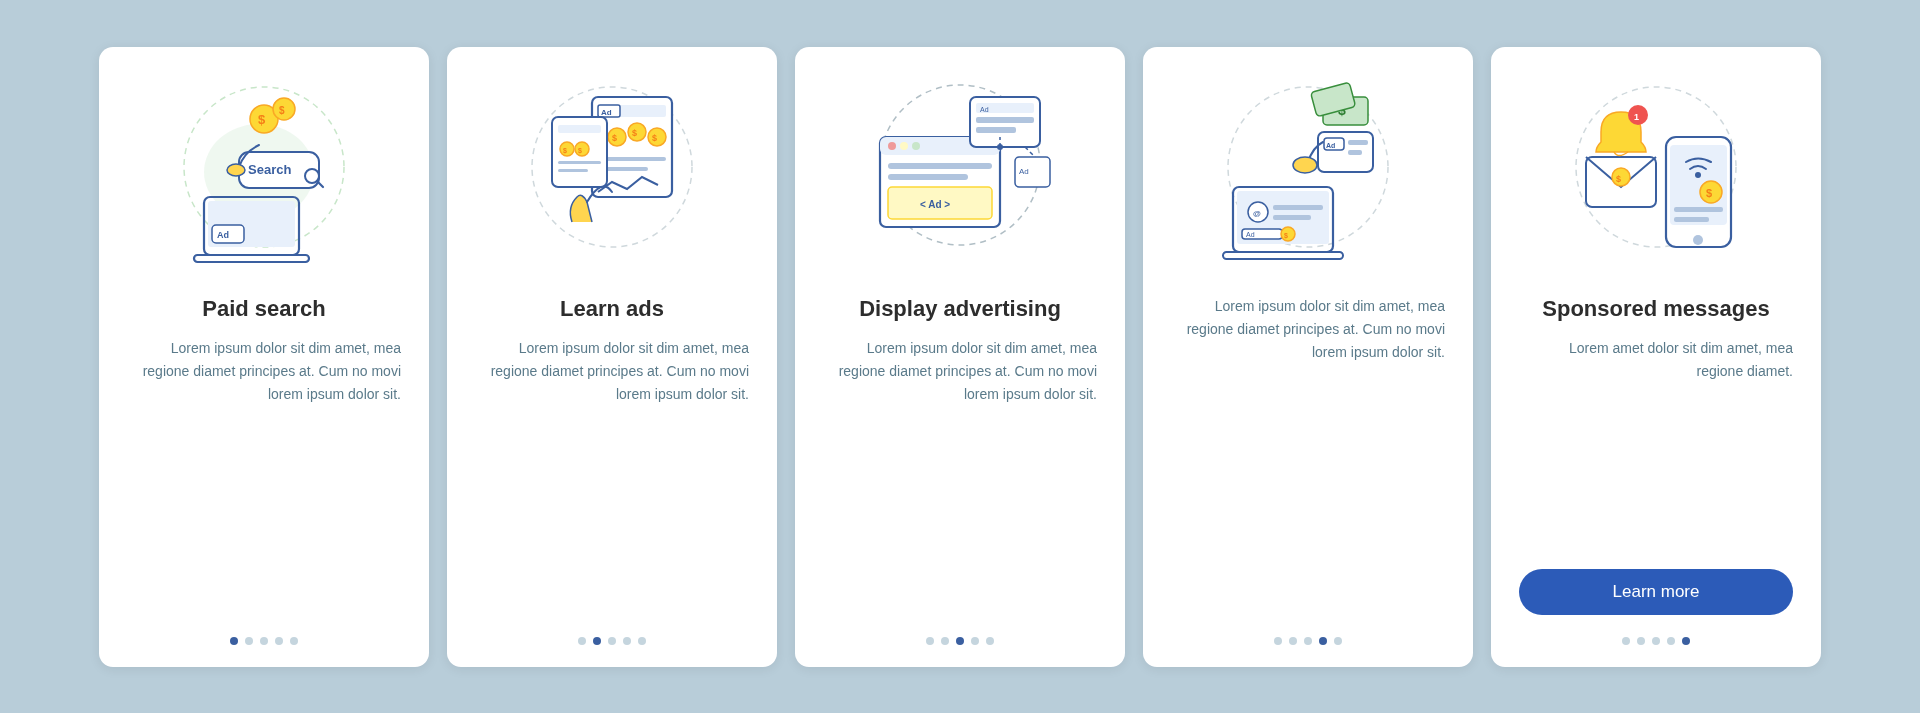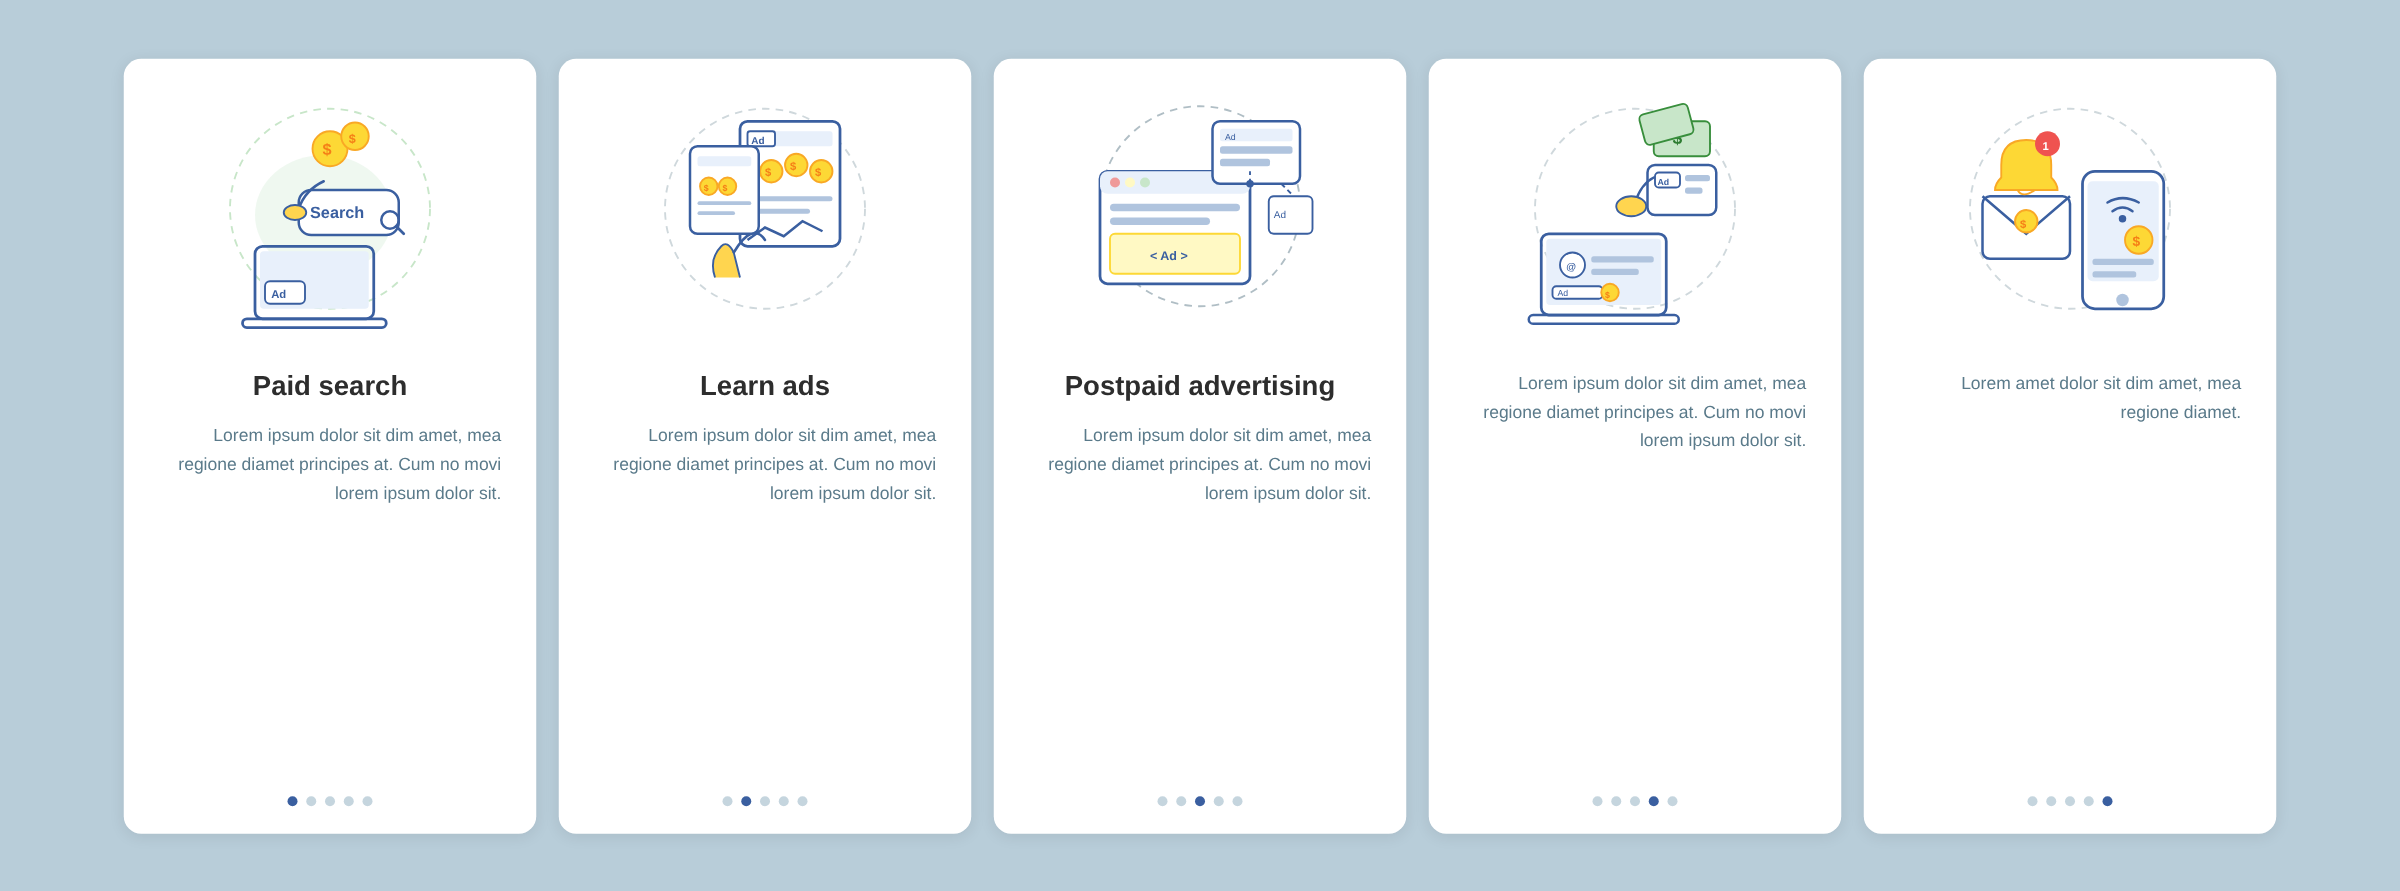--- a/index.html
+++ b/index.html
@@ -213,21 +213,21 @@
         <rect x="116" y="50" width="40" height="6" rx="2" fill="#b0c4de"></rect>
 
         <line x1="140" y1="70" x2="140" y2="60" stroke="#3a5fa0" stroke-width="1.5" stroke-dasharray="4,3"></line>
         <circle cx="140" cy="70" r="3" fill="#3a5fa0"></circle>
         <line x1="165" y1="70" x2="175" y2="80" stroke="#3a5fa0" stroke-width="1.5" stroke-dasharray="4,3"></line>
 
         <rect x="155" y="80" width="35" height="30" rx="4" fill="#fff" stroke="#3a5fa0" stroke-width="1.5"></rect>
         <text x="159" y="97" font-size="8" fill="#3a5fa0">Ad</text>
       </svg>
     </div>
-    <div class="card-title">Postpaid advertising</div>
+    <div class="card-title">Display advertising</div>
     <div class="card-body">Lorem ipsum dolor sit dim amet, mea regione diamet principes at. Cum no movi lorem ipsum dolor sit.</div>
     <div class="card-dots">
       <div class="dot"></div>
       <div class="dot"></div>
       <div class="dot active"></div>
       <div class="dot"></div>
       <div class="dot"></div>
     </div>
   </div>
 
@@ -299,21 +299,23 @@
         <path d="M45 55 Q45 35 65 35 Q85 35 85 55 L85 65 Q90 70 90 75 L40 75 Q40 70 45 65 Z" fill="#fdd835" stroke="#f9a825" stroke-width="1.5"></path>
         <path d="M58 75 Q62 82 72 75" fill="none" stroke="#f9a825" stroke-width="1.5"></path>
 
         <circle cx="82" cy="38" r="10" fill="#ef5350"></circle>
         <text x="78" y="43" font-size="9" fill="#fff" font-weight="bold">1</text>
 
         <rect x="118" y="130" width="49" height="5" rx="2" fill="#b0c4de"></rect>
         <rect x="118" y="140" width="35" height="5" rx="2" fill="#b0c4de"></rect>
       </svg>
     </div>
+    <div class="card-title">Sponsored messages</div>
     <div class="card-body">Lorem amet dolor sit dim amet, mea regione diamet.</div>
+    <button class="learn-more-btn">Learn more</button>
     <div class="card-dots">
       <div class="dot"></div>
       <div class="dot"></div>
       <div class="dot"></div>
       <div class="dot"></div>
       <div class="dot active"></div>
     </div>
   </div>
 
 </div>

